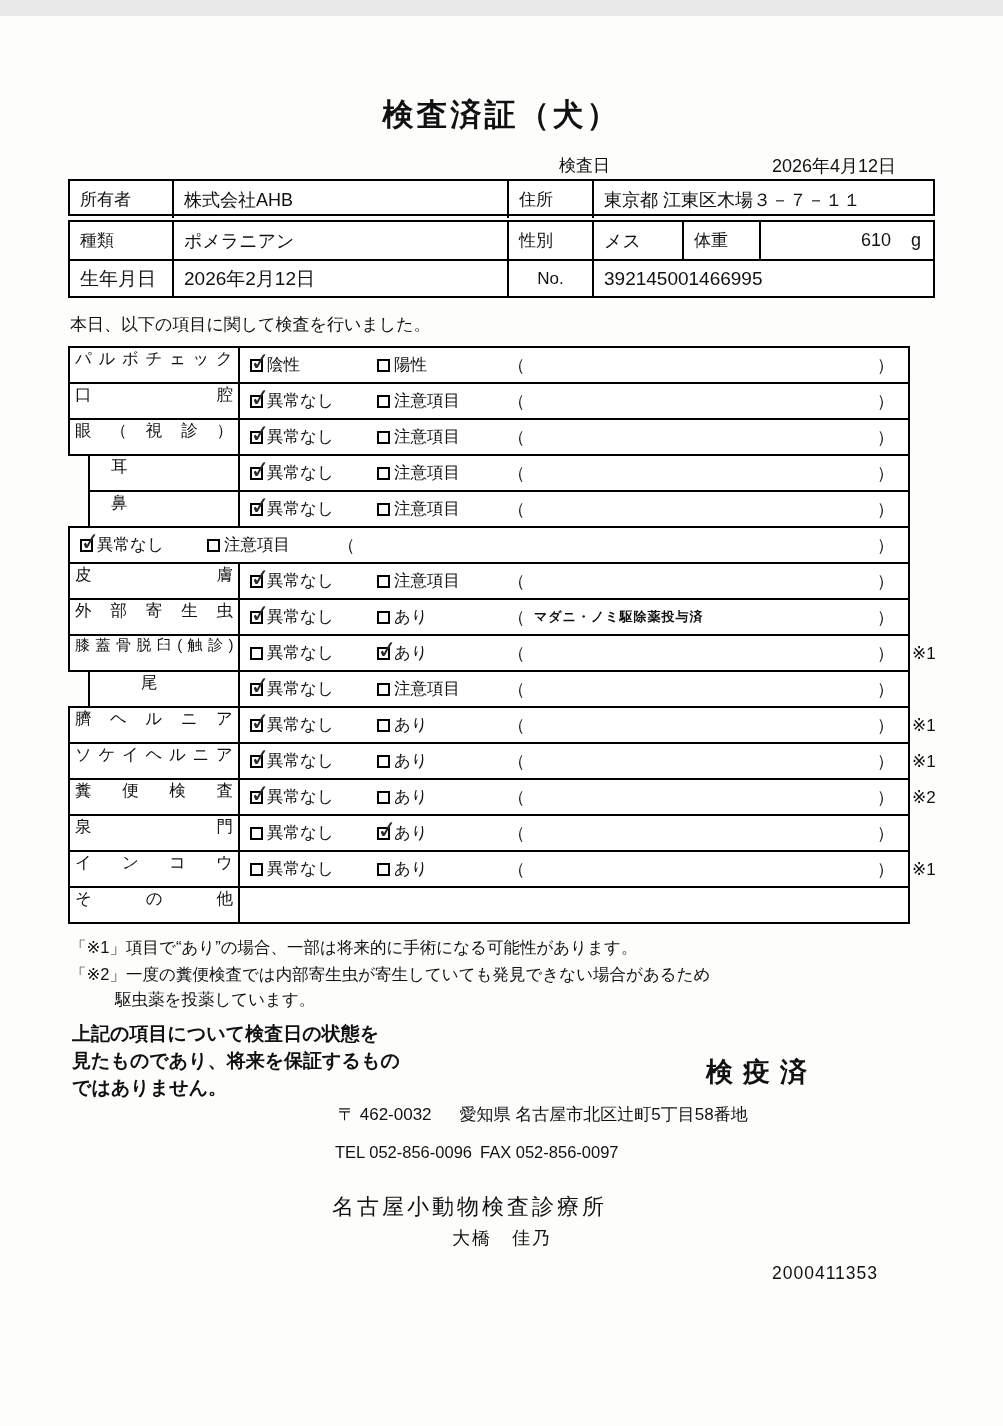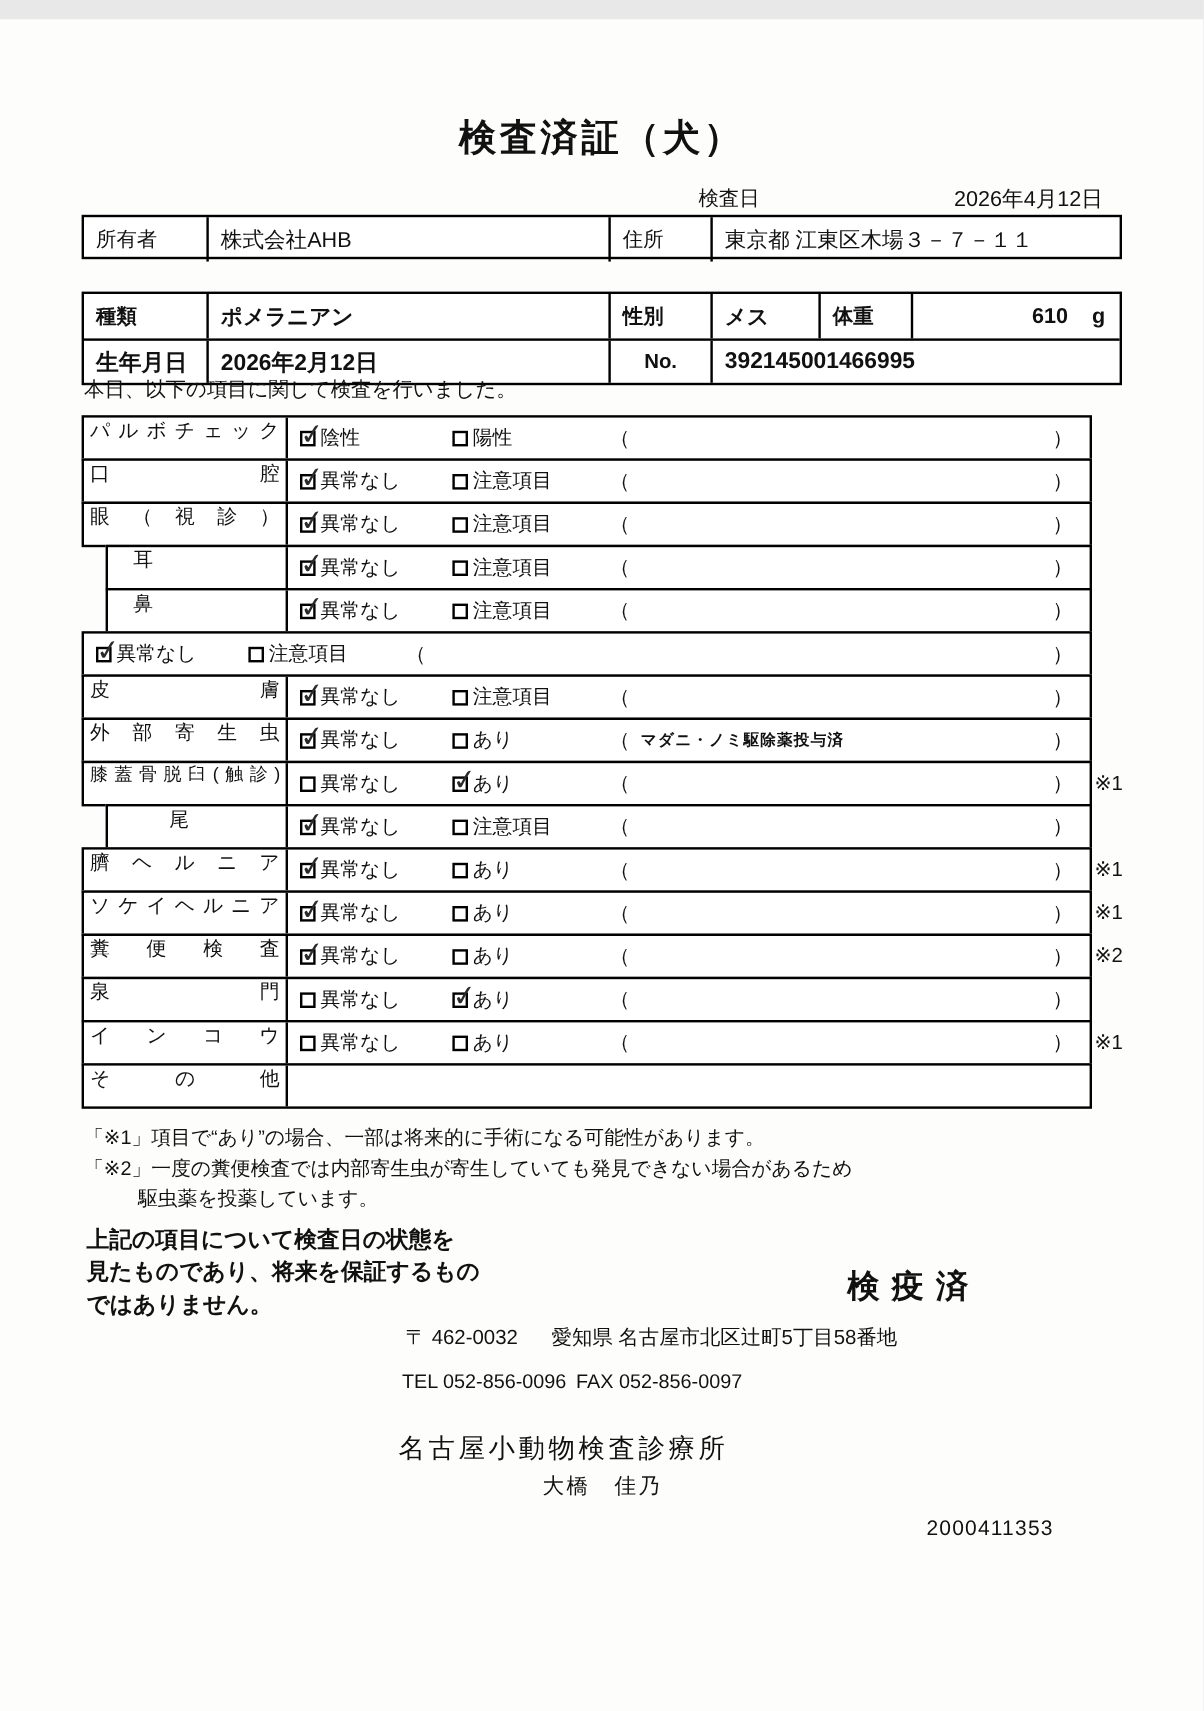--- a/index.html
+++ b/index.html
@@ -3,40 +3,40 @@
 <meta charset="utf-8">
 <style>
   * { margin:0; padding:0; box-sizing:border-box; }
   html,body { background:#e8e8e8; }
   body { font-family:"Liberation Sans","DejaVu Sans",sans-serif; color:#111; }
   .page { position:relative; width:1003px; height:1426px; background:#fdfdfc; margin:16px auto; overflow:hidden; }
 
   .title { position:absolute; top:78px; left:0; width:100%; text-align:center;
            font-size:31px; font-weight:600; letter-spacing:3px; }
 
-  .insp-date { position:absolute; top:138px; left:75px; width:867px; height:24px; }
+  .insp-date { position:absolute; top:138px; left:52px; width:867px; height:24px; }
   .insp-date .lbl { position:absolute; left:507px; top:0; font-size:17px; }
   .insp-date .val { position:absolute; left:720px; top:0; font-size:18px; }
 
   .htable { position:absolute; left:68px; width:867px; border:2px solid #000; background:#fff; }
   .hrow { display:flex; height:37px; }
   .hrow + .hrow { border-top:2px solid #000; }
   .cell { border-left:2px solid #000; display:flex; align-items:center; padding:0 10px;
           font-size:17px; overflow:hidden; white-space:nowrap; }
   .cell:first-child { border-left:none; }
   .cell.value { font-size:18px; }
   .cell.big { font-size:19px; }
   .w102 { width:102px; } .w335 { width:335px; } .w85 { width:85px; }
   .w90 { width:90px; } .w77 { width:77px; }
   .grow { flex:1; }
   .center-txt { justify-content:center; }
   .weight-cell { justify-content:flex-end; gap:20px; padding-right:12px; }
 
   #tableA { top:163px; height:37px; }
-  #tableB { top:227px;font-weight:bold; }
+  #tableB { top:204px; }
 
   .intro { position:absolute; top:297px; left:70px; font-size:17px; }
 
   .main-table { position:absolute; top:330px; left:68px; width:842px; }
   .trow { display:flex; height:38px; border:2px solid #000; margin-top:-2px; background:#fff; position:relative; }
   .trow:first-child { margin-top:0; }
   .trow.indent { margin-left:20px; }
   .item-cell { width:170px; border-right:2px solid #000; display:flex; padding:0 5px; overflow:hidden; }
   .trow.indent .item-cell { width:150px; }
   .item-text { display:block; width:100%; font-size:16.5px; white-space:nowrap;

